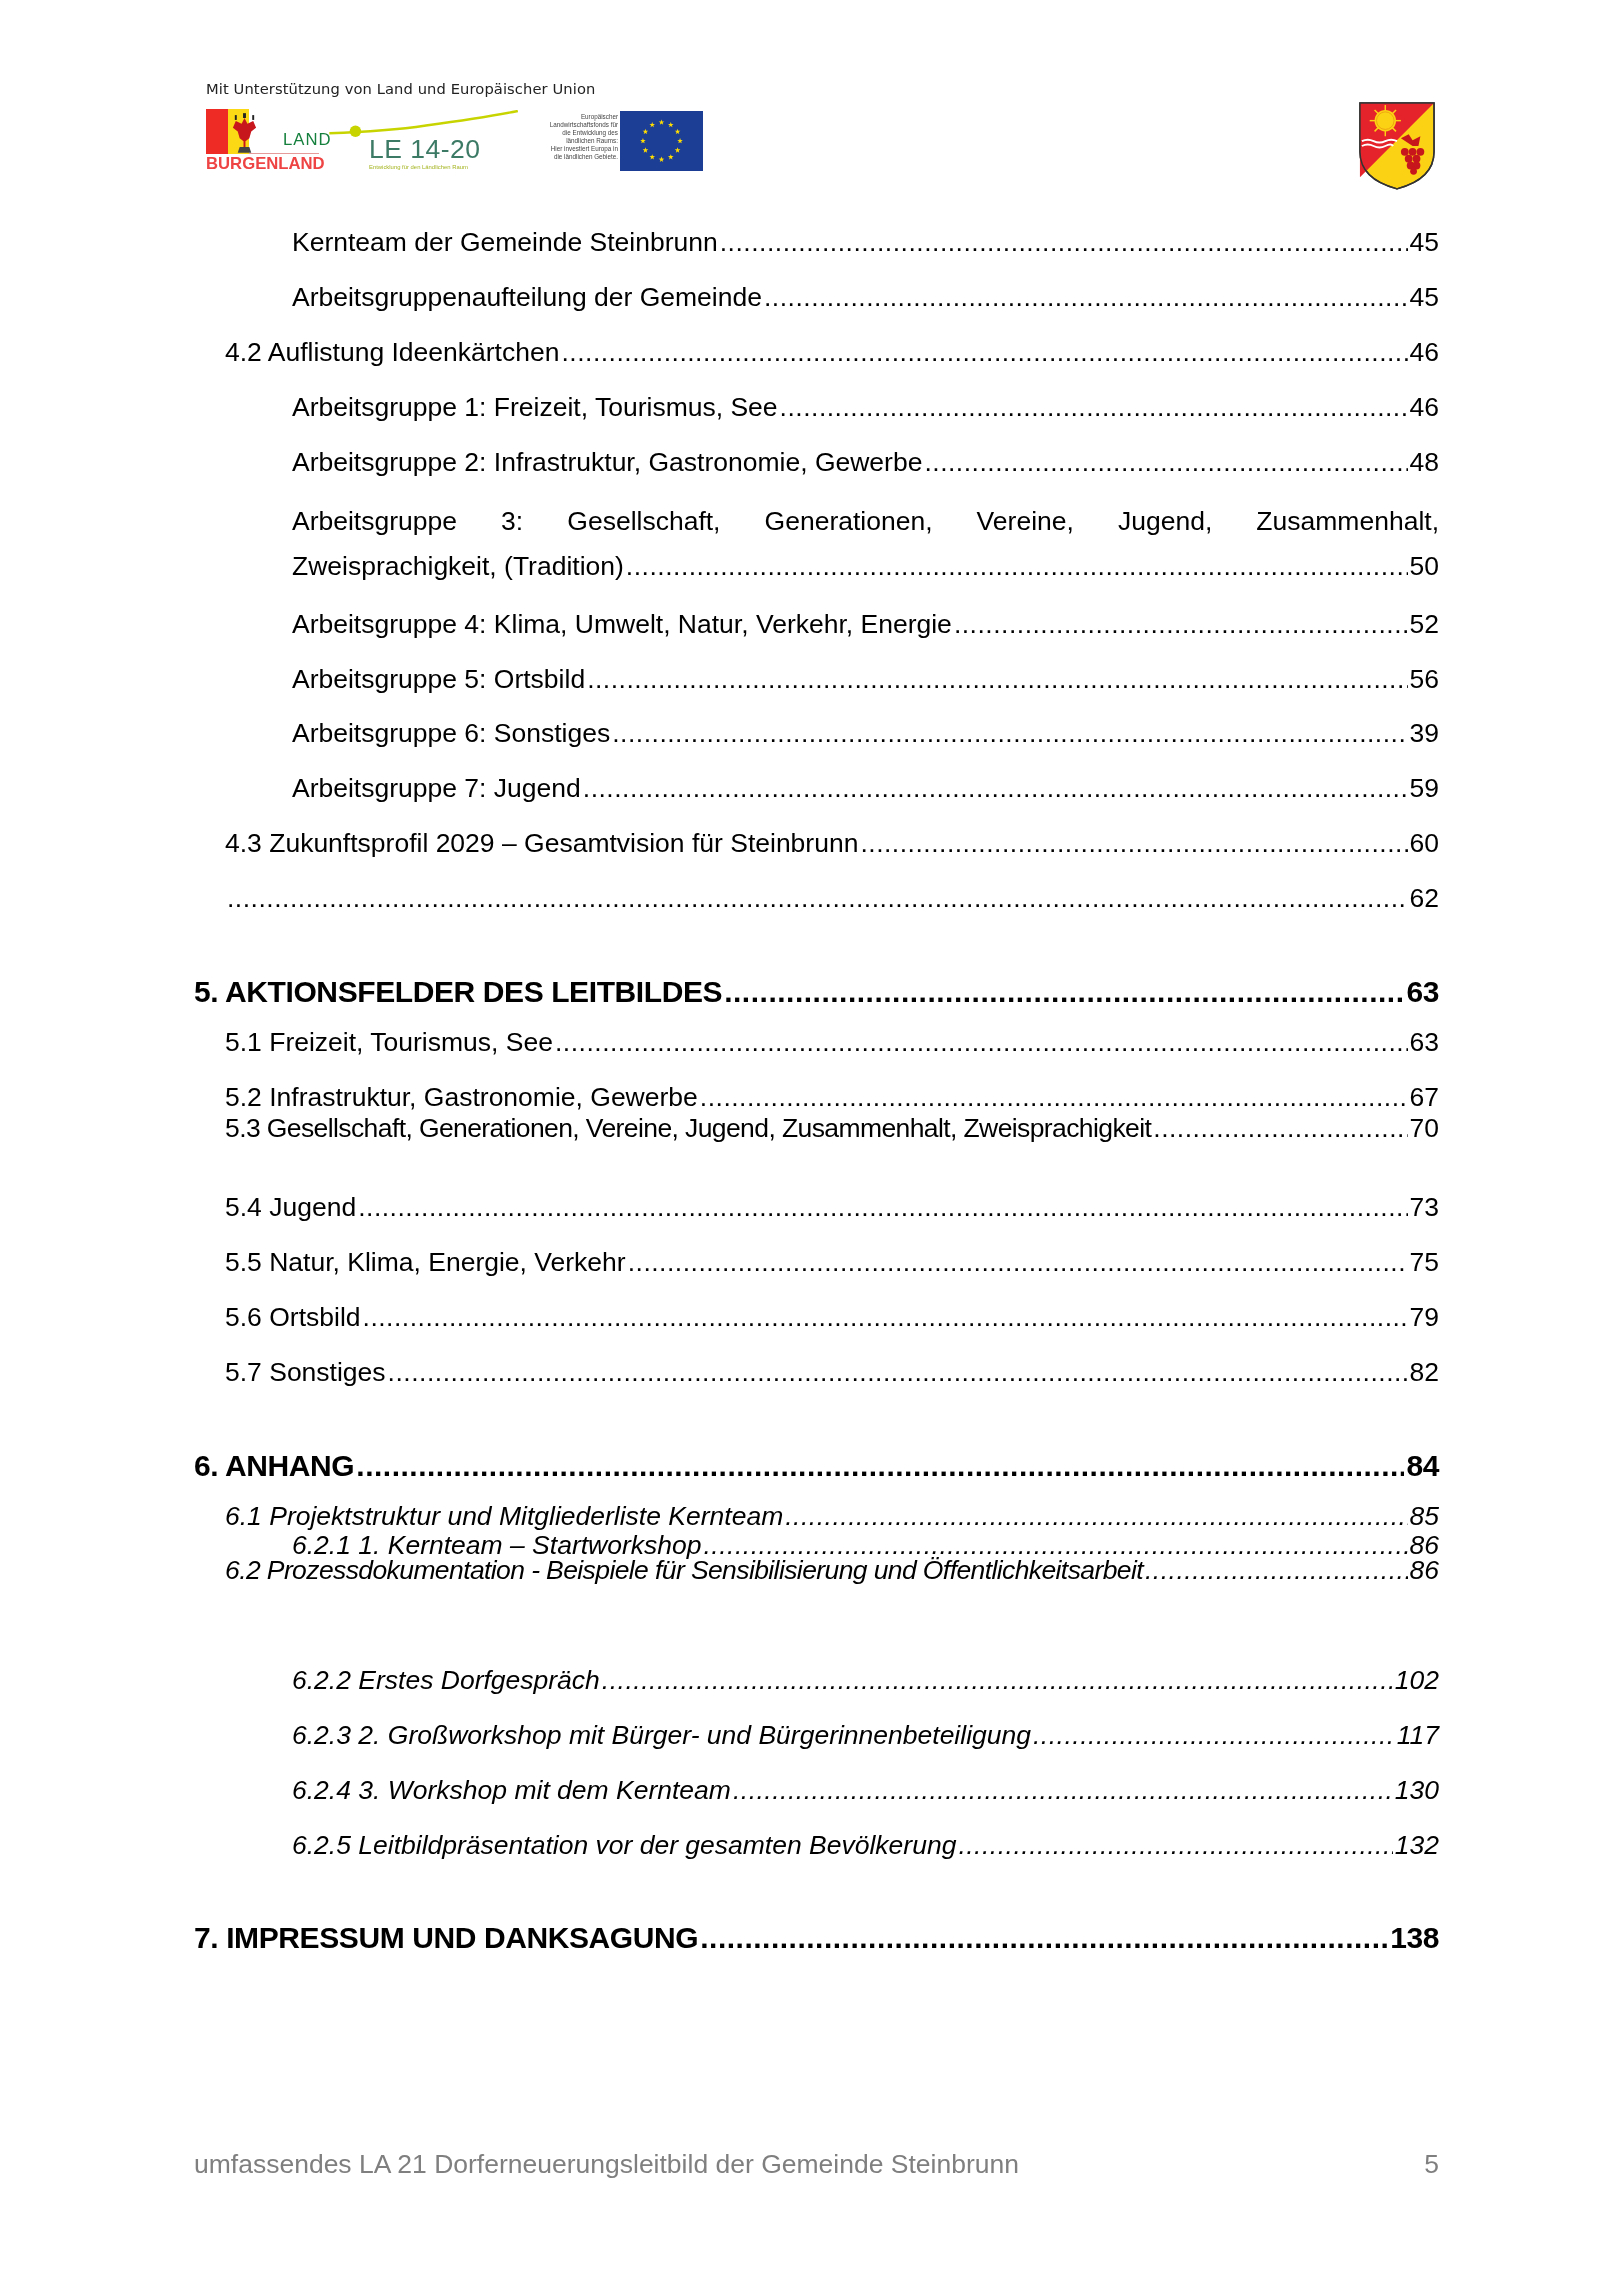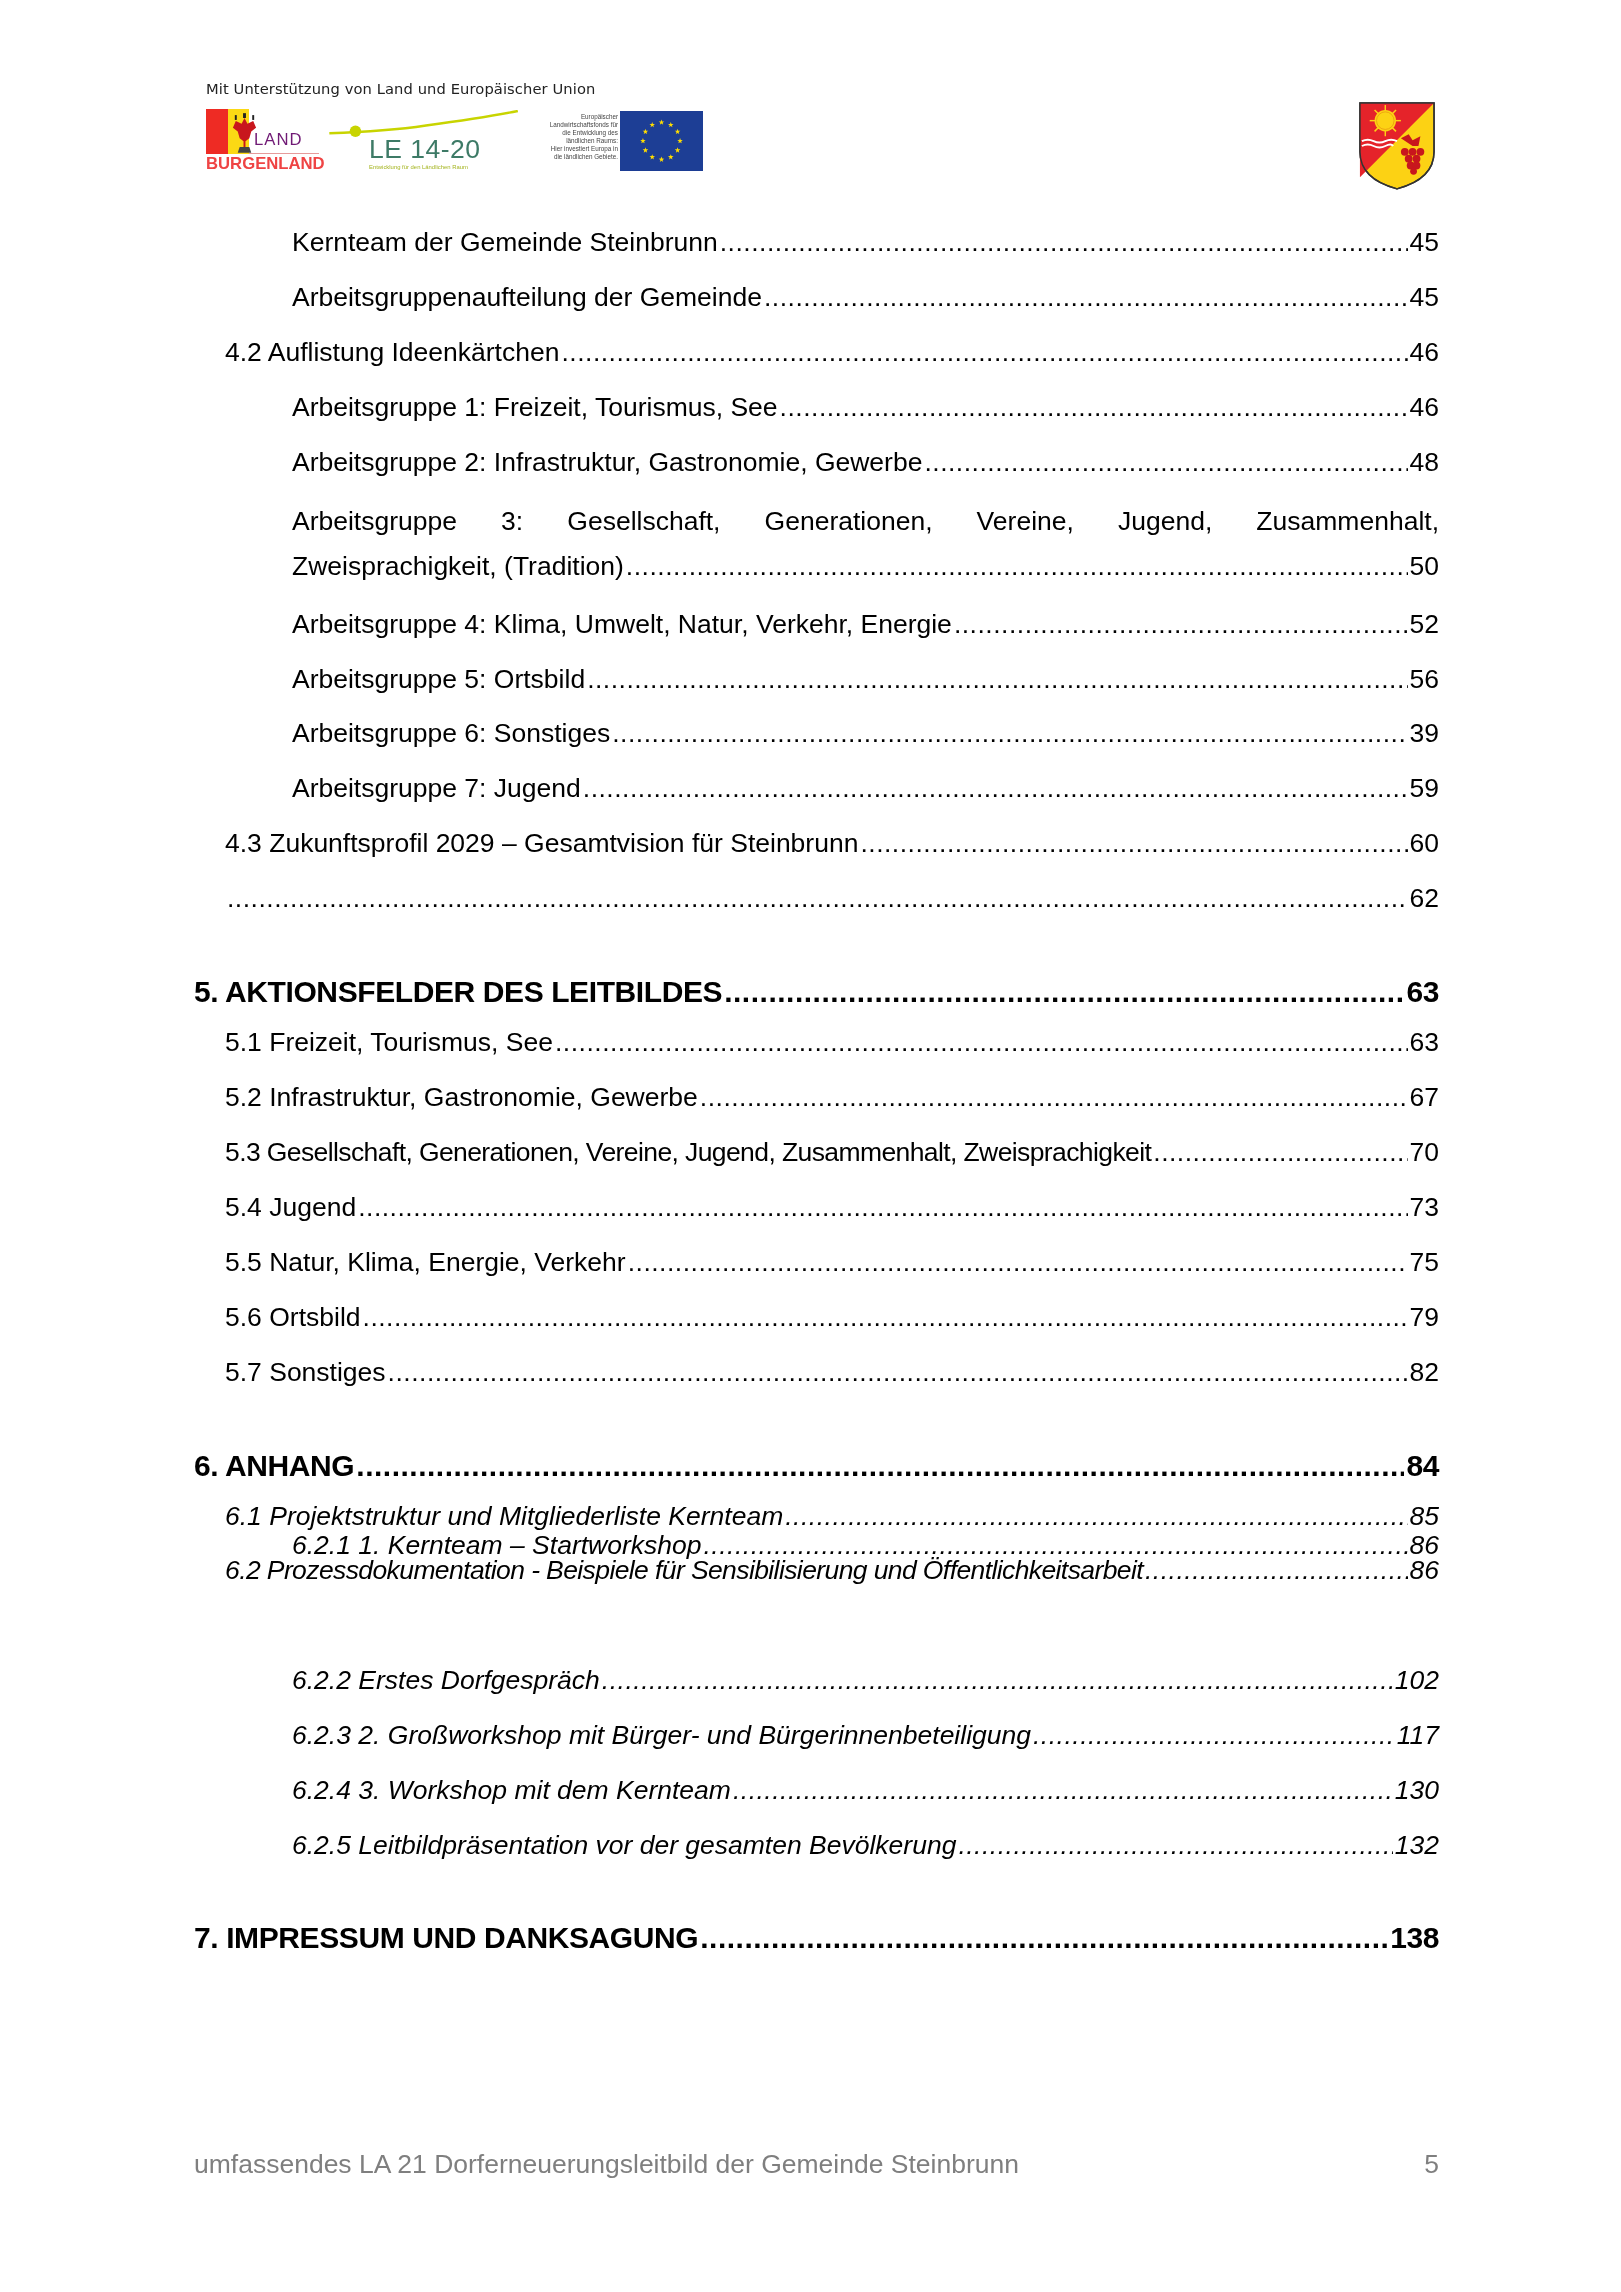--- a/index.html
+++ b/index.html
@@ -7,21 +7,21 @@
          font-family: "Liberation Sans", sans-serif; color: #000; }
 
   .support-text { position: absolute; left: 206px; top: 80px; font-size: 14.7px;
                   font-family: "DejaVu Sans", sans-serif; color: #222; letter-spacing: 0.1px; }
 
   
   .logo-bgld { position: absolute; left: 206px; top: 109px; width: 113px; height: 64px; }
   .bgld-red { position: absolute; left: 0; top: 0; width: 21.6px; height: 45px; background: #ee2b24; }
   .bgld-yellow { position: absolute; left: 21.6px; top: 0; width: 21.6px; height: 45px; background: #fbd914; }
   .bgld-eagle { position: absolute; left: 27.4px; top: 5.9px; font-size: 25.5px; color: #c41a1a; line-height: 1; }
-  .bgld-land { position: absolute; left: 48px; top: 20.6px; font-size: 16.7px; color: #701a75; letter-spacing: 1px; }
+  .bgld-land { position: absolute; left: 77px; top: 20.6px; font-size: 16.7px; color: #15803d; letter-spacing: 1px; }
   .bgld-line { position: absolute; left: 43px; top: 44px; width: 70px; height: 1px; background: #e69b9b; }
   .bgld-name { position: absolute; left: 0; top: 45px; font-size: 16.7px; color: #ef4444; font-weight: bold; letter-spacing: 0; }
 
   
   .logo-le { position: absolute; left: 328px; top: 110px; width: 196px; height: 64px; }
   .le-swoosh { position: absolute; left: 0; top: 0; }
   .le-title { position: absolute; left: 41px; top: 23.5px; font-size: 26.5px; color: #3d7a66; letter-spacing: 0.5px; }
   .le-sub { position: absolute; left: 41px; top: 54px; font-size: 5.9px; color: #a5b520; white-space: nowrap; }
 
   
@@ -236,21 +236,21 @@
   </div>
 </div>
 <div class="toc-entry lvl-2">
   <div class="toc-line" style="top:1082px;">
     <span class="toc-text">5.2 Infrastruktur, Gastronomie, Gewerbe</span>
     <span class="toc-dots"></span>
     <span class="toc-page">67</span>
   </div>
 </div>
 <div class="toc-entry lvl-2">
-  <div class="toc-line" style="top:1137px;">
+  <div class="toc-line" style="top:1113px;">
     <span class="toc-text" style="letter-spacing:-0.6px;">5.3 Gesellschaft, Generationen, Vereine, Jugend, Zusammenhalt, Zweisprachigkeit</span>
     <span class="toc-dots"></span>
     <span class="toc-page">70</span>
   </div>
 </div>
 <div class="toc-entry lvl-2">
   <div class="toc-line" style="top:1192px;">
     <span class="toc-text">5.4 Jugend</span>
     <span class="toc-dots"></span>
     <span class="toc-page">73</span>

